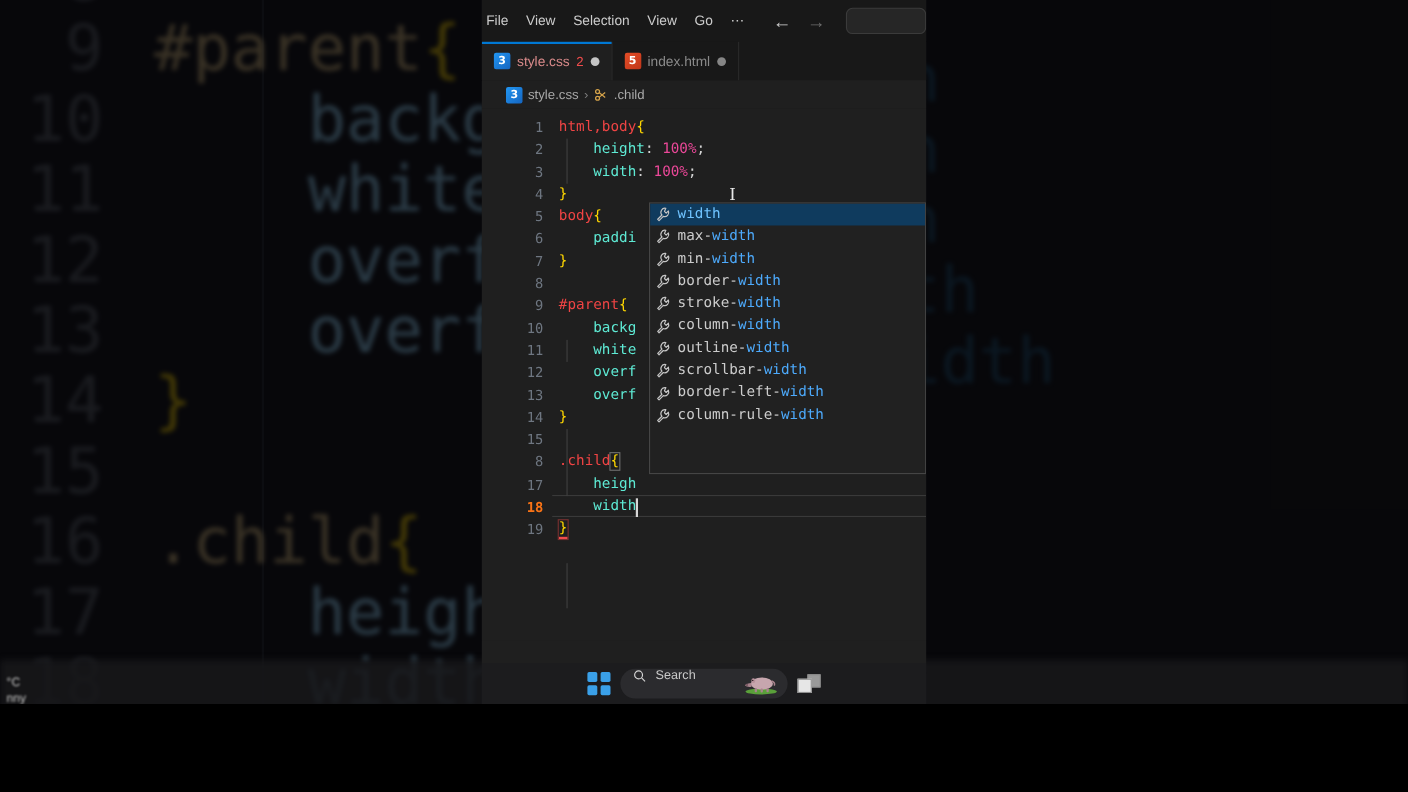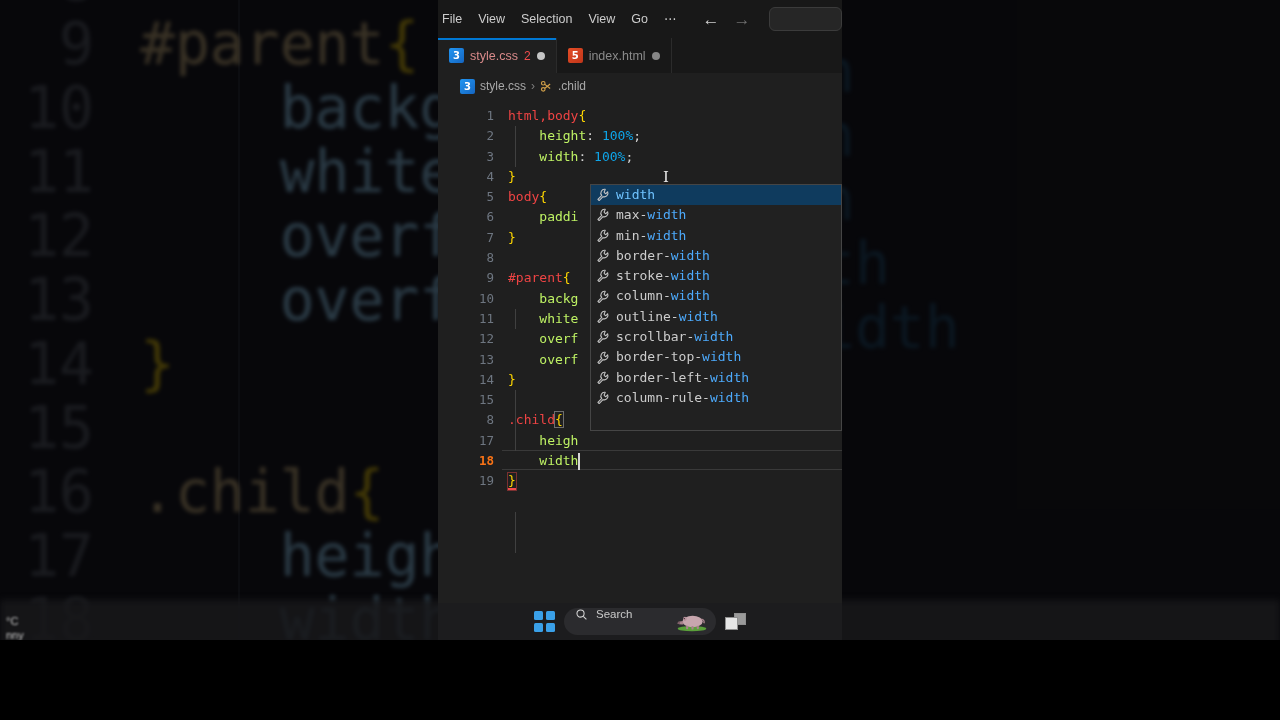--- a/index.html
+++ b/index.html
@@ -115,22 +115,22 @@
   .cline.active { }
   #activeline {
     position:absolute; left:64px; right:0; height:20.3px;
     border-top:1px solid #393939; border-bottom:1px solid #393939;
     pointer-events:none;
   }
   .indent-guide {
     position:absolute; width:1px; background:#404040;
   }
   .sel  { color:#ef4444; }
-  .prop { color:#bef264; }
-  .num2 { color:#0ea5e9; }
+  .prop { color:#5eead4; }
+  .num2 { color:#ec4899; }
   .brace{ color:#ffd700; }
   .punc { color:#d4d4d4; }
   .bracket-box { outline:1px solid #6e6e6e; }
   .err-squiggle {
     border-bottom:2px solid #f14c4c; outline:1px solid #7a3030;
   }
   #caret {
     position:absolute; width:1.6px; height:17px; background:#d6d6d6;
   }
   #mousecursor {
@@ -326,26 +326,20 @@
           <div class="sugg-row">
             <svg class="wrench" viewBox="0 0 16 16">
               <path d="M10.6 1.6 a4.2 4.2 0 0 0 -4 6.9 L2.2 12.9 l1.4 1.4 L8 9.9 a4.2 4.2 0 0 0 5.3 -5.6 L11 6.6 l-1.8 -1.8 z" fill="none" stroke="#c5c5c5" stroke-width="1.25" stroke-linejoin="round"></path>
             </svg>
             <span><span>scrollbar-</span><span class="match">width</span></span>
           </div>
           <div class="sugg-row">
             <svg class="wrench" viewBox="0 0 16 16">
               <path d="M10.6 1.6 a4.2 4.2 0 0 0 -4 6.9 L2.2 12.9 l1.4 1.4 L8 9.9 a4.2 4.2 0 0 0 5.3 -5.6 L11 6.6 l-1.8 -1.8 z" fill="none" stroke="#c5c5c5" stroke-width="1.25" stroke-linejoin="round"></path>
             </svg>
-            <span><span>border-top-</span><span class="match">width</span></span>
-          </div>
-          <div class="sugg-row">
-            <svg class="wrench" viewBox="0 0 16 16">
-              <path d="M10.6 1.6 a4.2 4.2 0 0 0 -4 6.9 L2.2 12.9 l1.4 1.4 L8 9.9 a4.2 4.2 0 0 0 5.3 -5.6 L11 6.6 l-1.8 -1.8 z" fill="none" stroke="#c5c5c5" stroke-width="1.25" stroke-linejoin="round"></path>
-            </svg>
             <span><span>border-left-</span><span class="match">width</span></span>
           </div>
           <div class="sugg-row">
             <svg class="wrench" viewBox="0 0 16 16">
               <path d="M10.6 1.6 a4.2 4.2 0 0 0 -4 6.9 L2.2 12.9 l1.4 1.4 L8 9.9 a4.2 4.2 0 0 0 5.3 -5.6 L11 6.6 l-1.8 -1.8 z" fill="none" stroke="#c5c5c5" stroke-width="1.25" stroke-linejoin="round"></path>
             </svg>
             <span><span>column-rule-</span><span class="match">width</span></span>
           </div>
         </div>
     </div>

